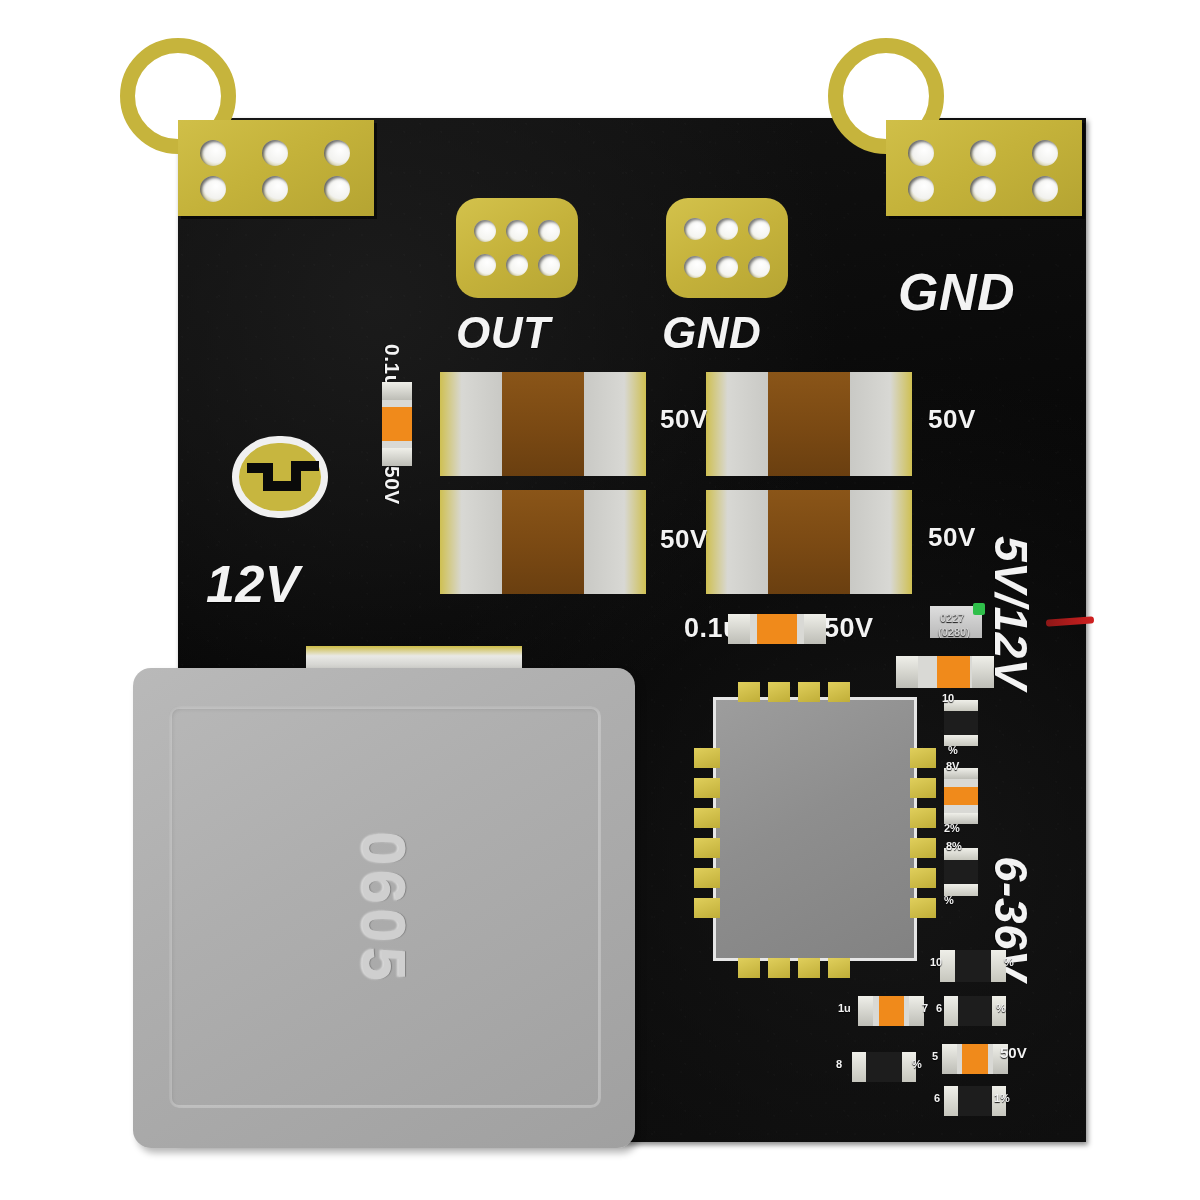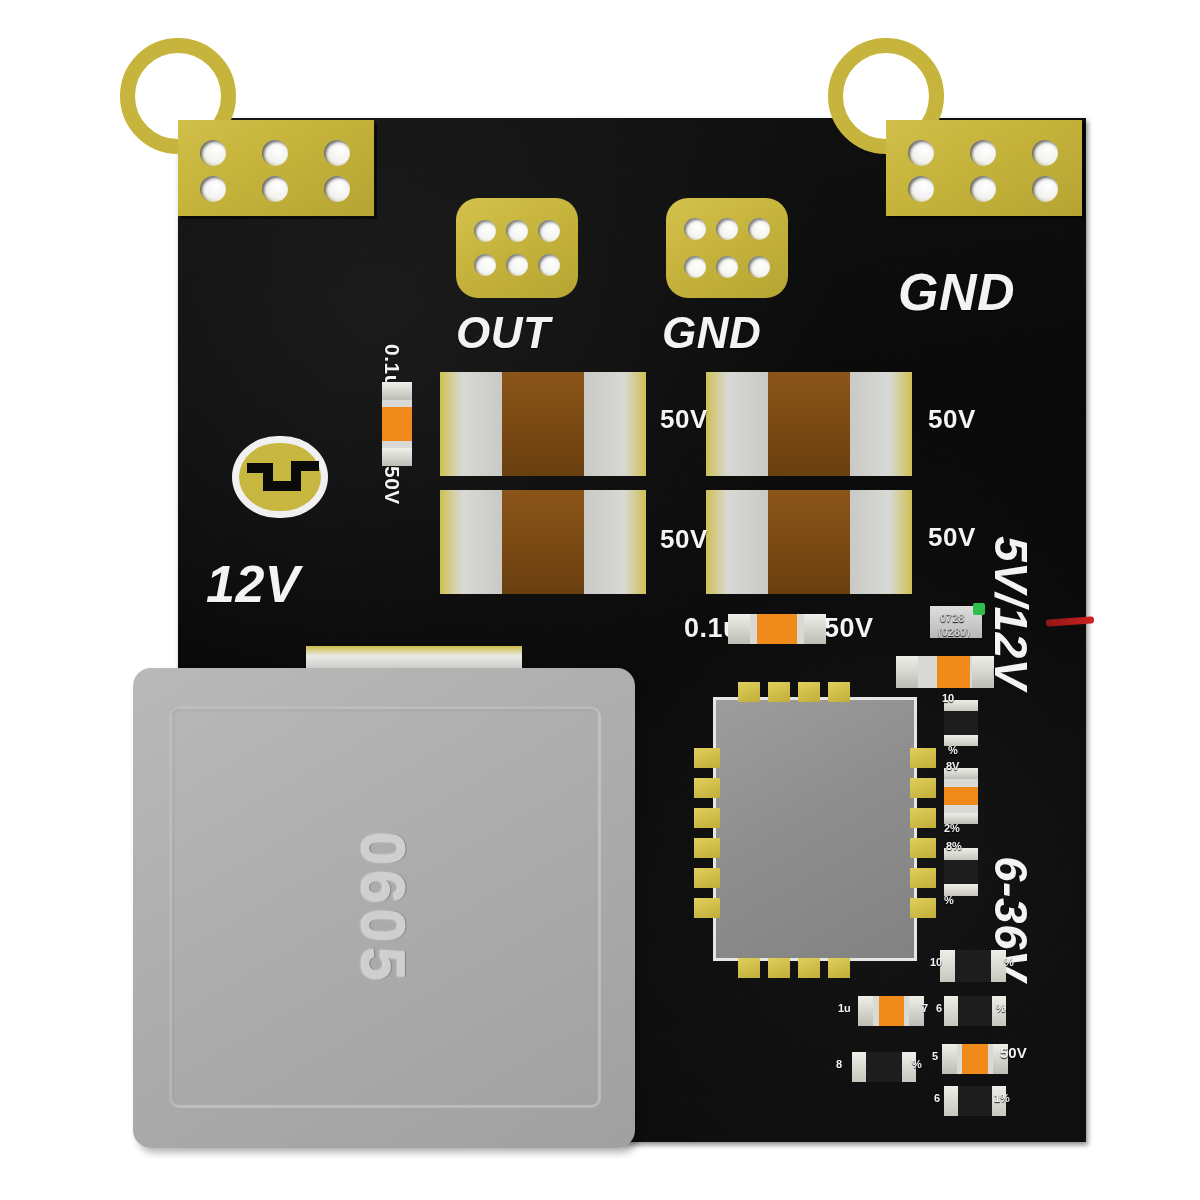--- a/index.html
+++ b/index.html
@@ -227,21 +227,21 @@
   <div class="silk silk-tiny" style="left:824px;top:613px;font-size:27px;font-style:normal;">50V</div>
   <div class="chip" style="left:728px;top:614px;width:98px;height:30px;">
     <div class="endl"></div>
     <div class="endr"></div>
     <div class="band" style="left:30%;width:40%;"></div>
   </div>
 
   <div class="led">
     <div class="dot"></div>
   </div>
-  <div class="silk silk-nano" style="left:940px;top:612px;color:#cfcfcf;">0728</div>
+  <div class="silk silk-nano" style="left:940px;top:612px;color:#cfcfcf;">0227</div>
   <div class="silk silk-nano" style="left:938px;top:626px;color:#cfcfcf;">(0280)</div>
   <div class="red-trace"></div>
 
   <div class="chip" style="left:896px;top:656px;width:98px;height:32px;">
     <div class="endl"></div>
     <div class="endr"></div>
     <div class="band" style="left:42%;width:34%;"></div>
   </div>
 
   <div class="silk silk-big vert" style="left:1038px;top:536px;transform:rotate(90deg);font-size:46px;">5V/12V</div>

